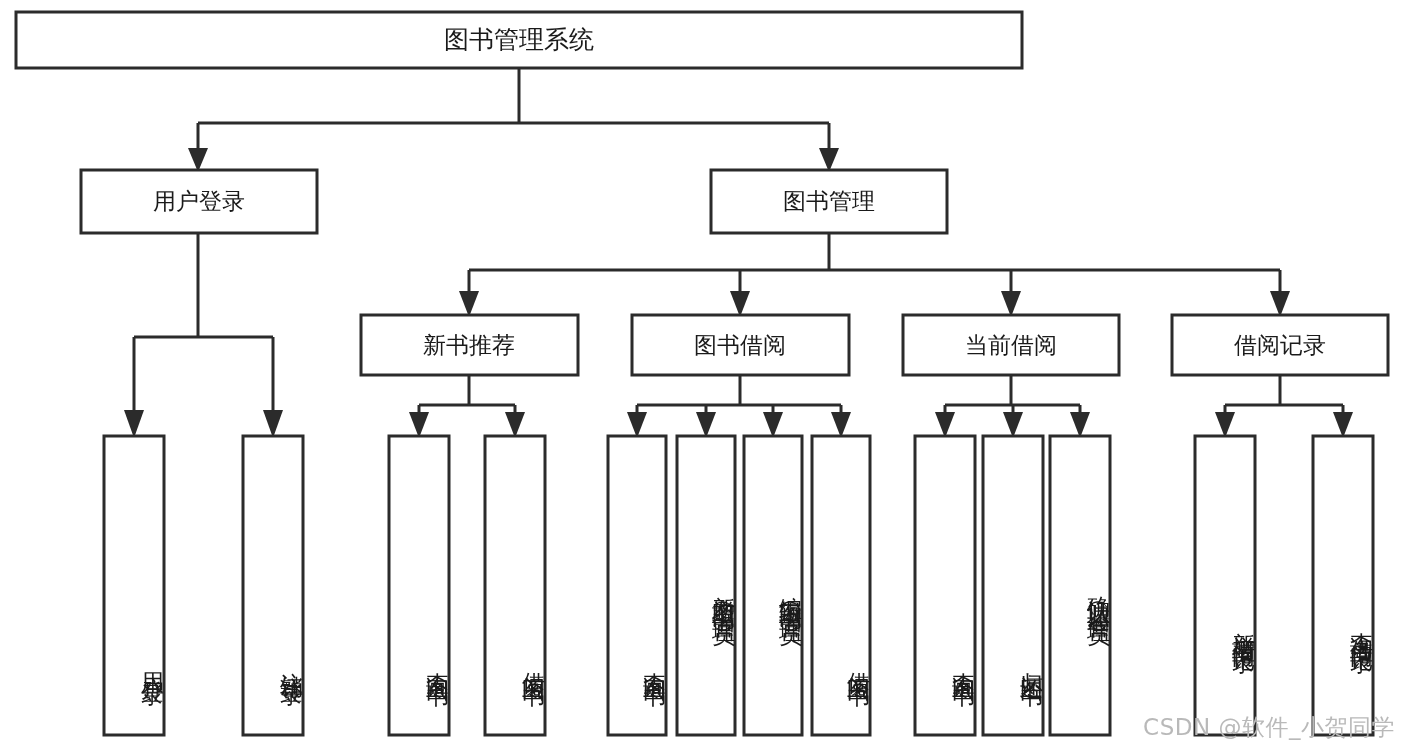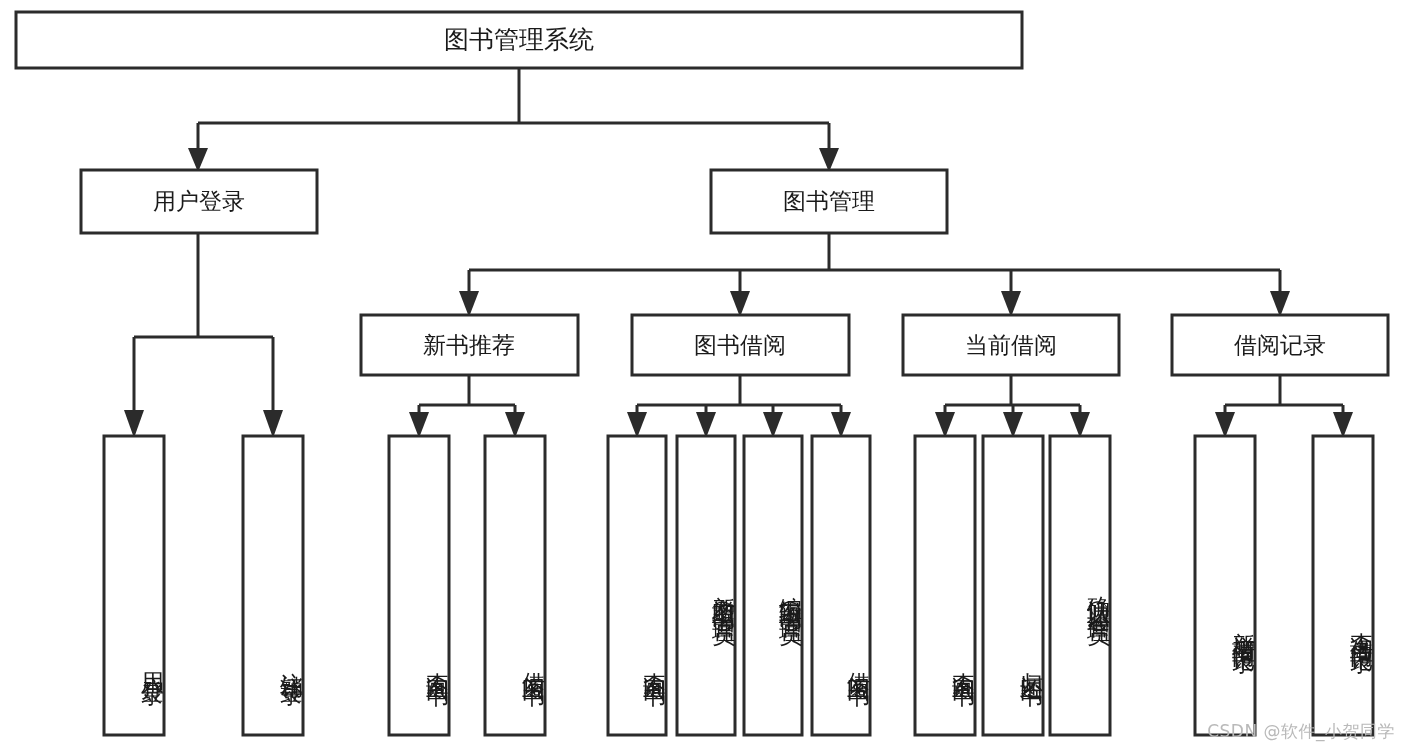--- a/index.html
+++ b/index.html
@@ -62,21 +62,21 @@
     display: flex;
     align-items: flex-start;
     justify-content: center;
     pointer-events: none;
   }
   .watermark {
     position: absolute;
     right: 10px;
     bottom: 4px;
     font-family: "DejaVu Sans", "Liberation Sans", sans-serif;
-    font-size: 17px;
+    font-size: 23px;
     color: #b9b9b9;
     white-space: nowrap;
     letter-spacing: 0.5px;
   }
 </style>
 </head>
 <body>
 
 <div id="diagram-root">
 

